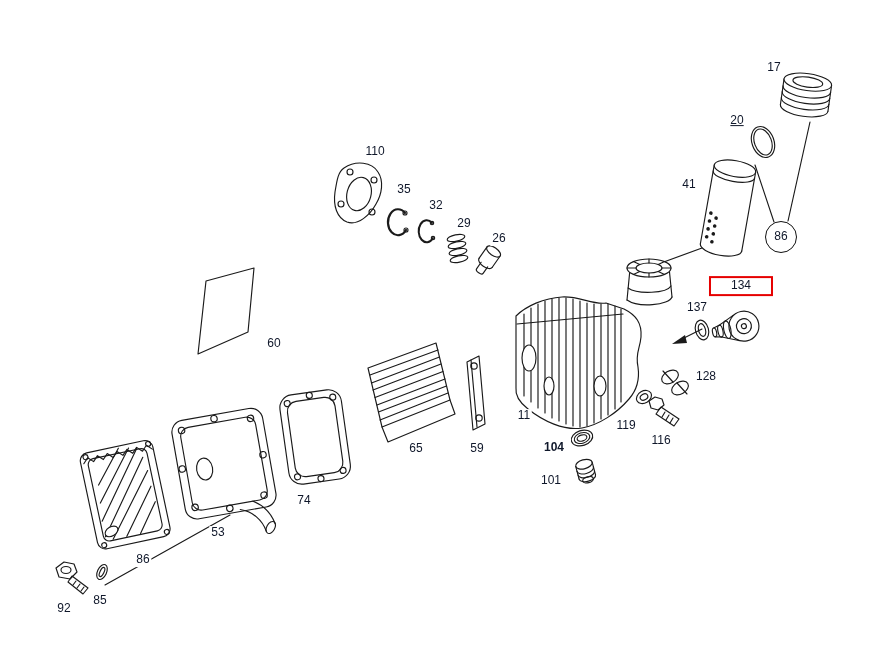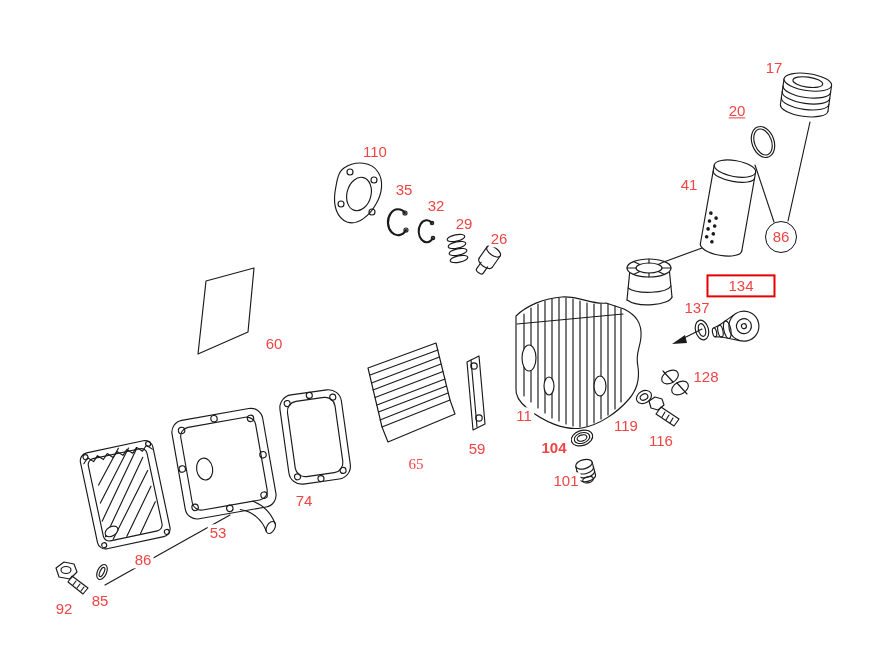--- a/index.html
+++ b/index.html
@@ -17,23 +17,23 @@
     fill: none;
     stroke-width: 1.15;
     stroke-linecap: round;
     stroke-linejoin: round;
   }
   .art .wf { fill: #ffffff; }
   .art .fd { fill: var(--line, #1a1a1a); stroke: none; }
   .part-label {
     position: absolute;
     transform: translate(-50%, -50%);
-    font-size: 15px;
+    font-size: 12px;
     line-height: 1.15;
-    color: #ef4444;
+    color: #0f172a;
     background: #ffffff;
     padding: 0 2px;
     white-space: nowrap;
     z-index: 5;
   }
   .part-label.circled {
     width: 30px; height: 30px;
     border: 1.4px solid #111111;
     border-radius: 50%;
     display: flex; align-items: center; justify-content: center;
@@ -270,33 +270,33 @@
 
   </svg>
 
   <div id="labels">
       <span class="part-label" style="left: 375px; top: 152px;">110</span>
       <span class="part-label" style="left: 404px; top: 190px;">35</span>
       <span class="part-label" style="left: 436px; top: 206px;">32</span>
       <span class="part-label" style="left: 464px; top: 224px;">29</span>
       <span class="part-label" style="left: 499px; top: 239px;">26</span>
       <span class="part-label" style="left: 774px; top: 68px;">17</span>
-      <span class="part-label" style="left: 737px; top: 111px; text-decoration: underline;">20</span>
+      <span class="part-label" style="left: 737px; top: 121px; text-decoration: underline;">20</span>
       <span class="part-label" style="left: 689px; top: 185px;">41</span>
       <span class="part-label circled" style="left: 781px; top: 237px;">86</span>
       <span class="part-label highlighted" style="left: 741px; top: 286px;">134</span>
       <span class="part-label" style="left: 697px; top: 308px;">137</span>
       <span class="part-label" style="left: 706px; top: 377px;">128</span>
       <span class="part-label" style="left: 626px; top: 426px;">119</span>
       <span class="part-label" style="left: 661px; top: 441px;">116</span>
       <span class="part-label" style="left: 524px; top: 416px;">11</span>
       <span class="part-label" style="left: 554px; top: 448px; font-weight: bold;">104</span>
-      <span class="part-label" style="left: 551px; top: 481px; margin-left: 15px;">101</span>
+      <span class="part-label" style="left: 551px; top: 481px;">101</span>
       <span class="part-label" style="left: 477px; top: 449px;">59</span>
-      <span class="part-label" style="left: 416px; top: 465px; font-family: Liberation Serif, serif;">65</span>
+      <span class="part-label" style="left: 416px; top: 449px;">65</span>
       <span class="part-label" style="left: 304px; top: 501px;">74</span>
       <span class="part-label" style="left: 274px; top: 344px;">60</span>
       <span class="part-label" style="left: 218px; top: 533px;">53</span>
       <span class="part-label" style="left: 143px; top: 560px;">86</span>
       <span class="part-label" style="left: 100px; top: 601px;">85</span>
       <span class="part-label" style="left: 64px; top: 609px;">92</span>
     </div>
 
 </div>
 

